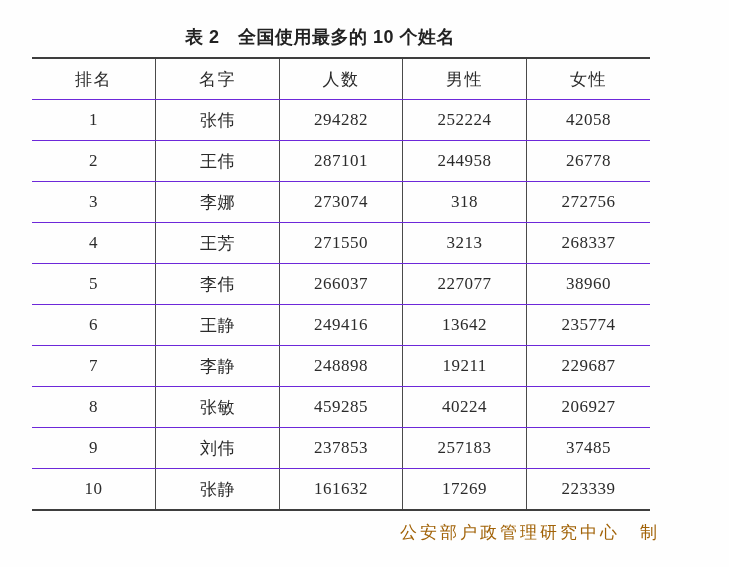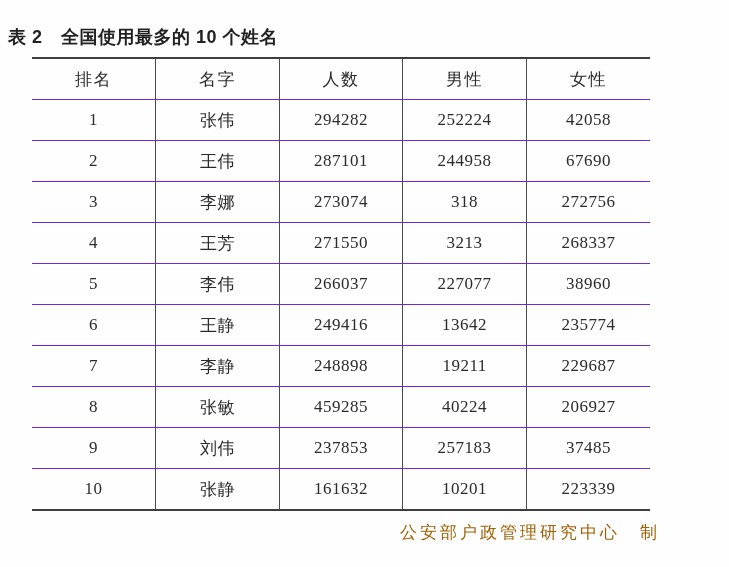--- a/index.html
+++ b/index.html
@@ -11,20 +11,21 @@
   .page {
     position: relative;
     width: 729px; height: 567px;
     background: #fefefe;
     color: #2b2b2b;
     font-family: "Liberation Serif", "DejaVu Serif", serif;
   }
   .title {
     position: absolute;
     top: 25px; left: 8px; width: 624px;
+    text-align: center;
     font-size: 18px;
     font-weight: 600;
     letter-spacing: 0.5px;
     color: #222222;
     font-family: "Liberation Sans", "DejaVu Sans", sans-serif;
   }
   table.names {
     position: absolute;
     top: 57px; left: 32px;
     width: 618px;
@@ -80,21 +81,21 @@
         <td>张伟</td>
         <td>294282</td>
         <td>252224</td>
         <td>42058</td>
       </tr>
       <tr>
         <td>2</td>
         <td>王伟</td>
         <td>287101</td>
         <td>244958</td>
-        <td>67690</td>
+        <td>26778</td>
       </tr>
       <tr>
         <td>3</td>
         <td>李娜</td>
         <td>273074</td>
         <td>318</td>
         <td>272756</td>
       </tr>
       <tr>
         <td>4</td>
@@ -135,21 +136,21 @@
         <td>9</td>
         <td>刘伟</td>
         <td>237853</td>
         <td>257183</td>
         <td>37485</td>
       </tr>
       <tr>
         <td>10</td>
         <td>张静</td>
         <td>161632</td>
-        <td>10201</td>
+        <td>17269</td>
         <td>223339</td>
       </tr>
     </tbody>
   </table>
 
   <div class="credit">公安部户政管理研究中心　制</div>
 
 </div>
 
 </body></html>

